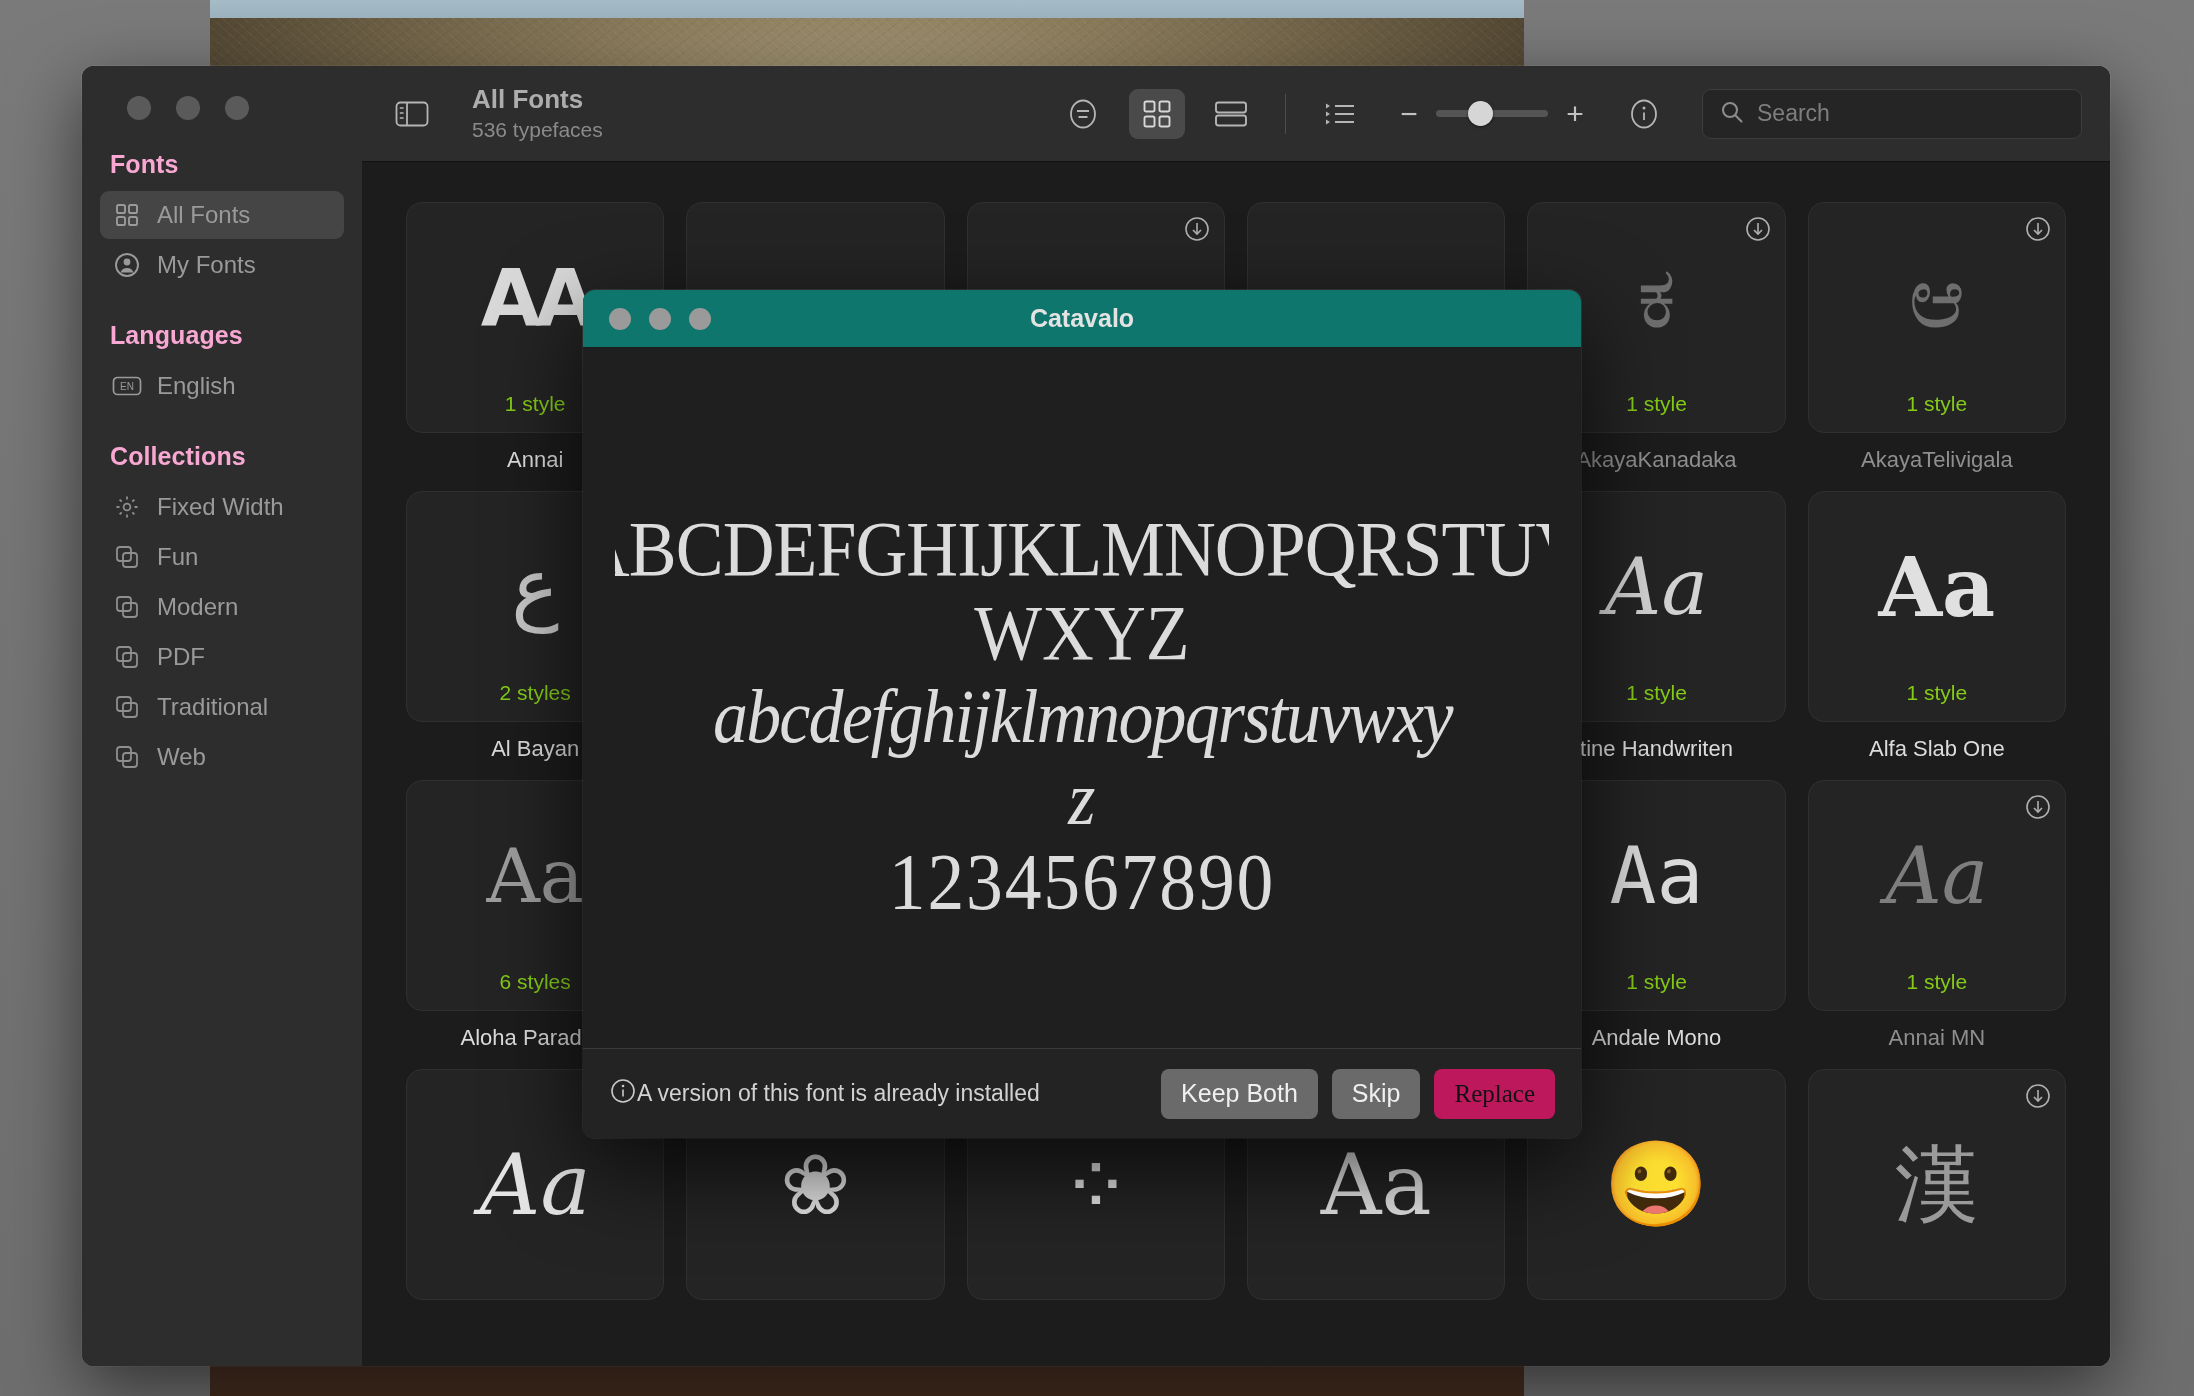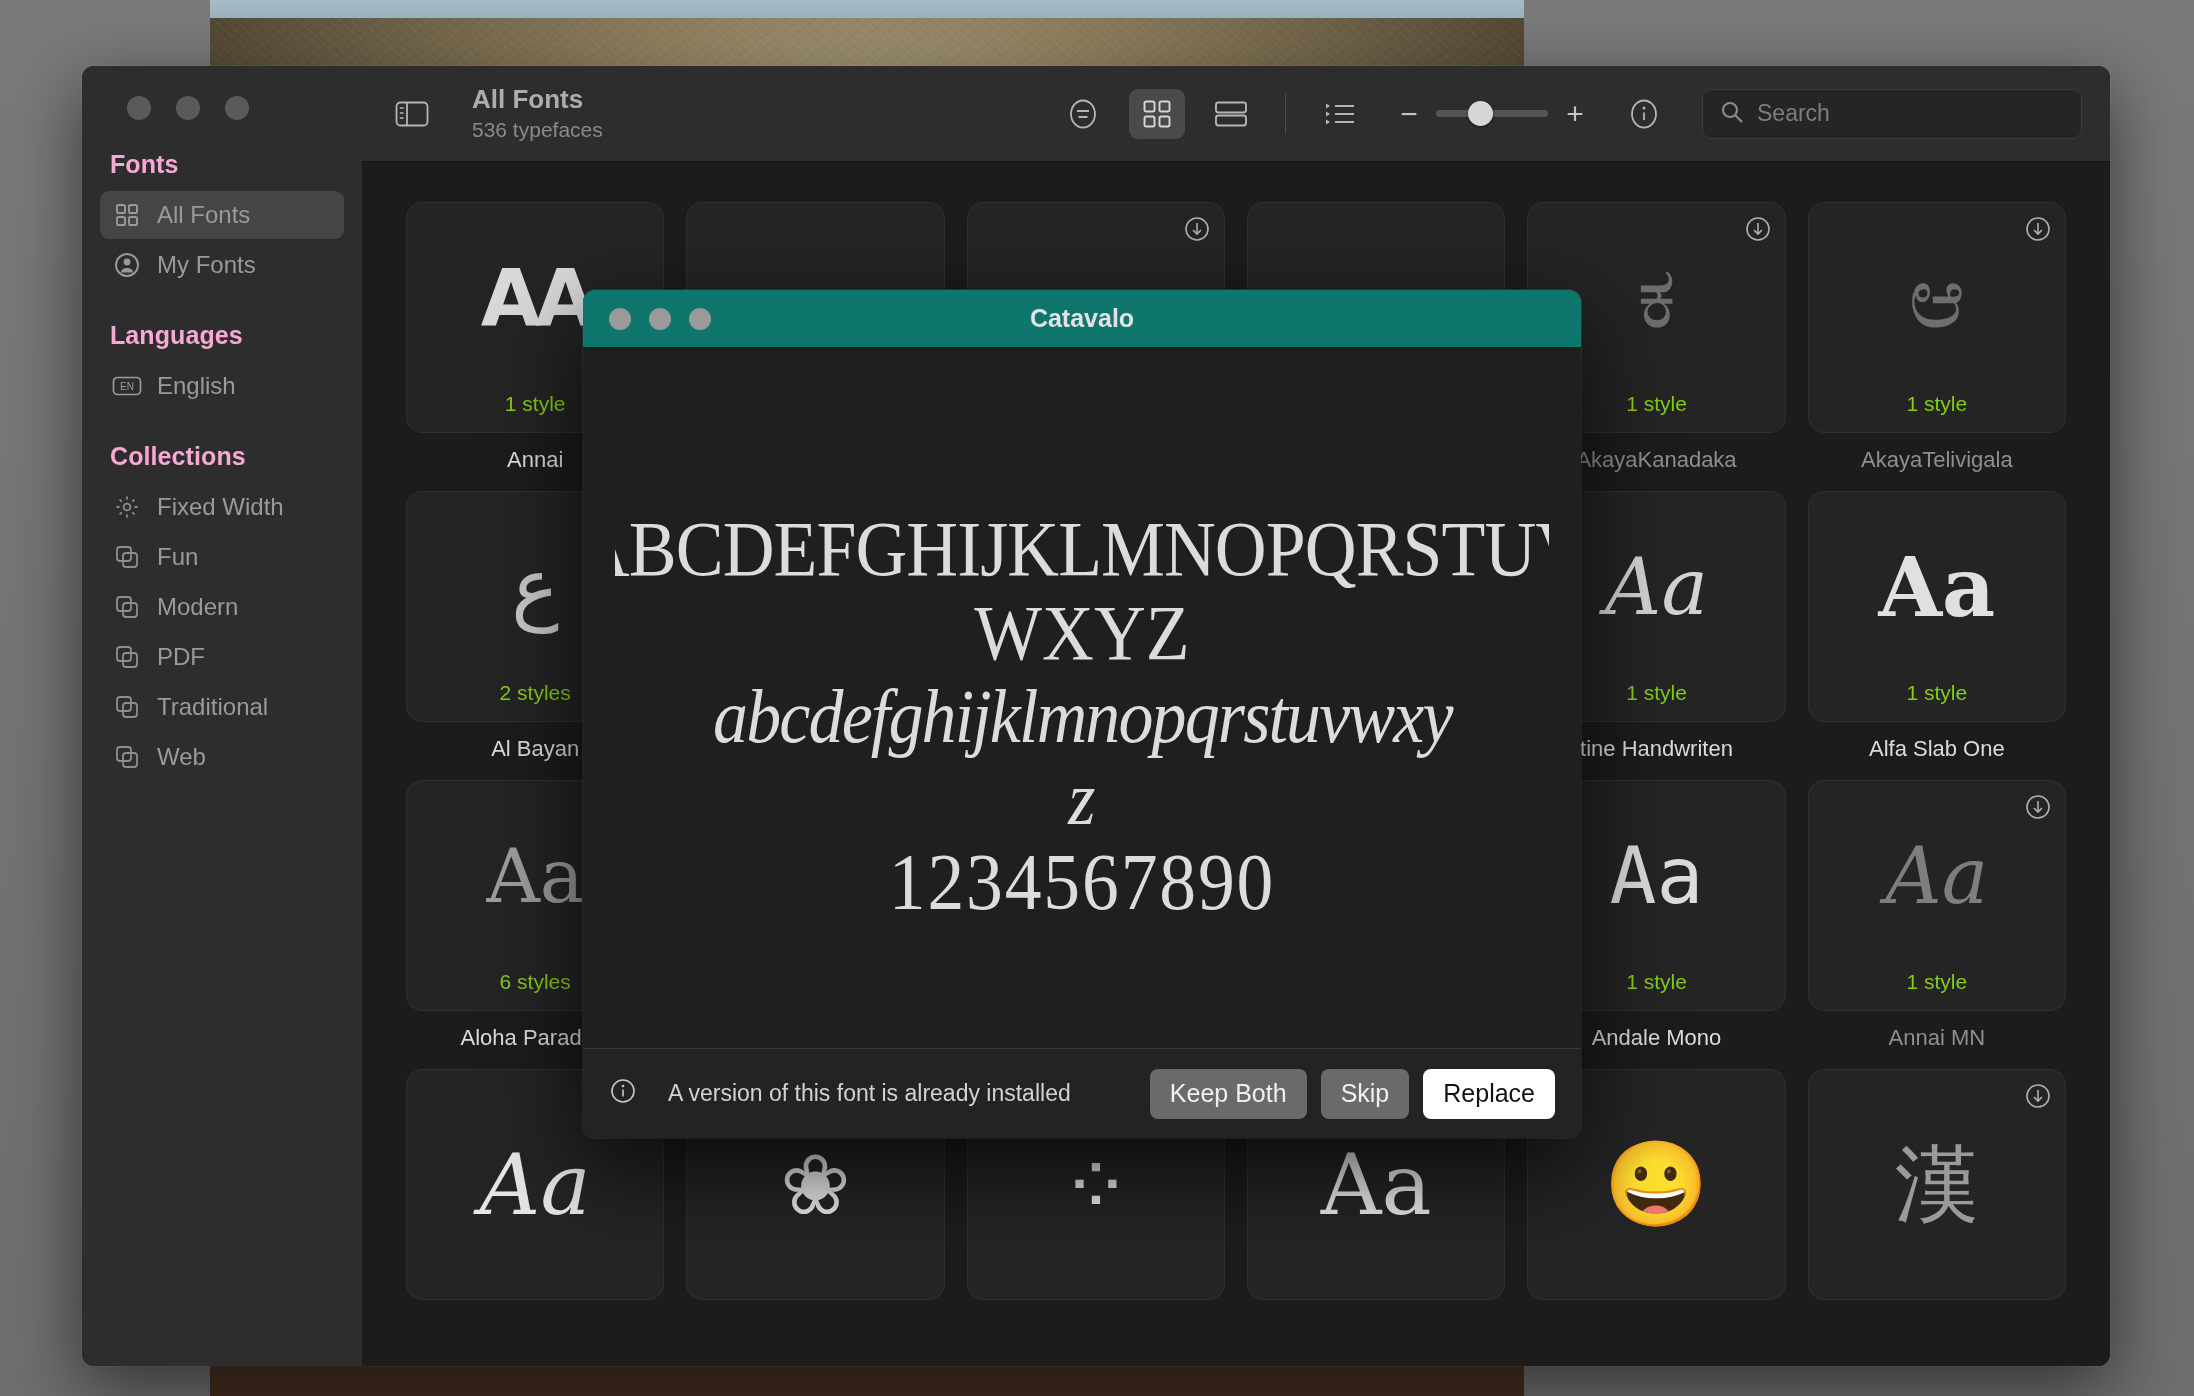--- a/index.html
+++ b/index.html
@@ -225,30 +225,30 @@
   .pv-digits { font-size:80px; letter-spacing:2px; }
 
   #modal-footer {
     height:90px; flex:0 0 90px;
     background:#232323;
     border-top:1px solid #3a3a3a;
     display:flex; align-items:center;
     padding:0 26px;
     gap:14px;
   }
-  #footer-msg { display:flex; align-items:center; gap:31px; color:#d2d2d2; font-size:23px;text-align:center; }
+  #footer-msg { display:flex; align-items:center; gap:0; color:#d2d2d2; font-size:23px;text-align:center; }
   .ft-spacer { flex:1; }
   .ft-btn {
     height:50px; border-radius:8px;
     display:flex; align-items:center; justify-content:center;
     padding:0 20px;
     font-size:25px;
   }
   .ft-btn.gray { background:#6a6a6a; color:#f0f0f0; }
-  .ft-btn.light { background:#ffffff; color:#121212; }
+  .ft-btn.light { background:#be185d; color:#121212;font-family:Liberation Serif, serif; }
 </style>
 </head>
 <body>
 
 <div id="desktop">
   <div id="backdrop-window">
     <div id="backdrop-art"></div>
     <div id="backdrop-sky"></div>
     <div id="backdrop-bottom"></div>
   </div>

